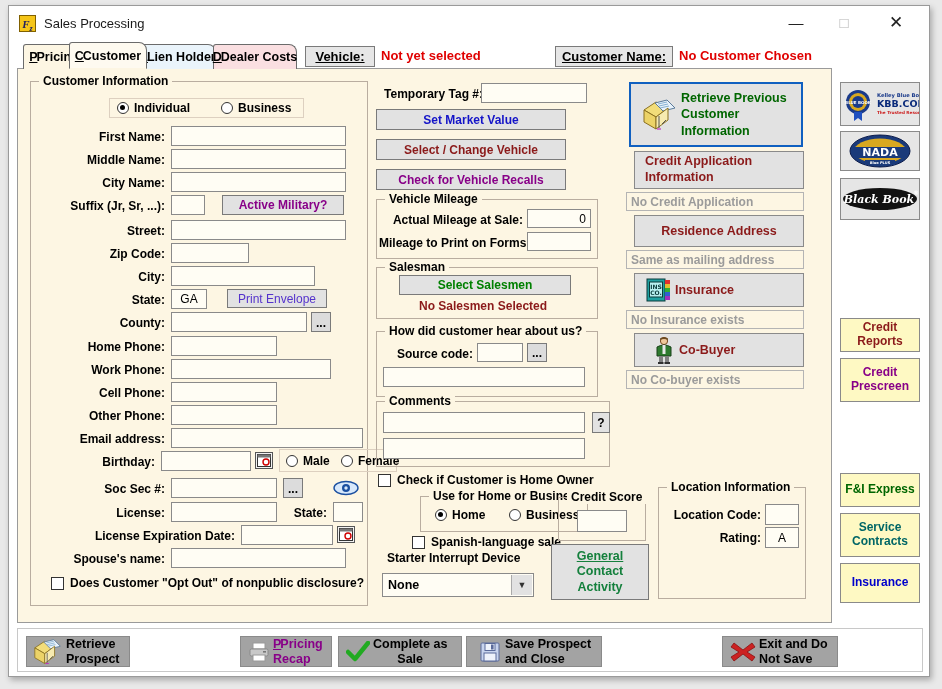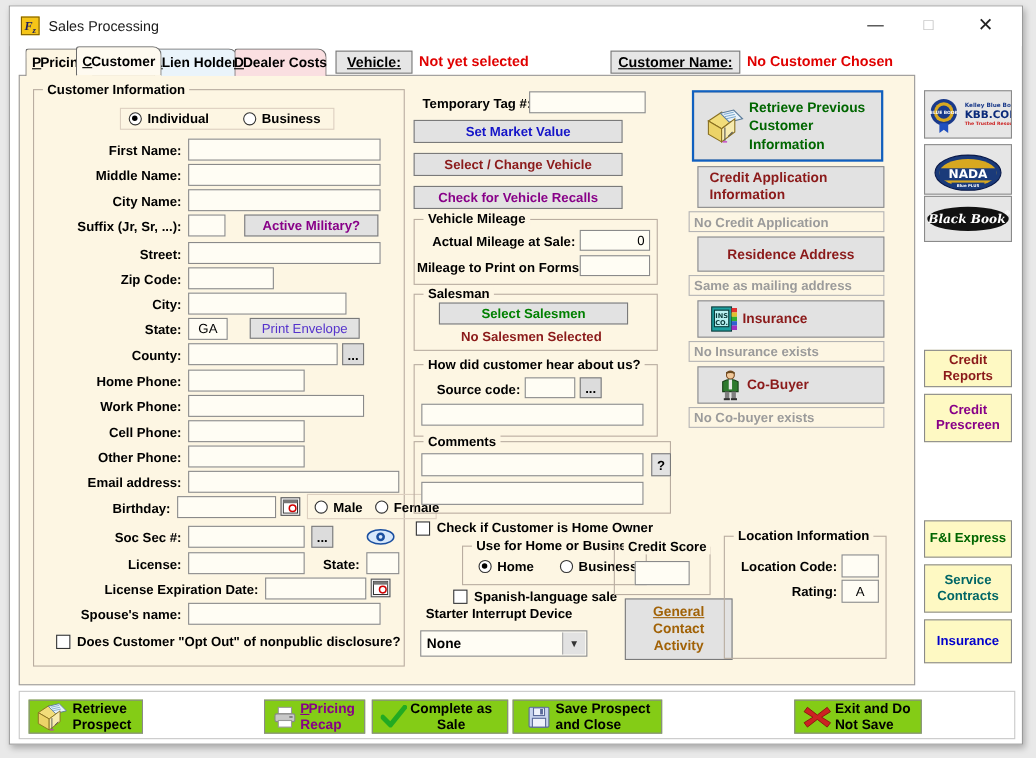--- a/index.html
+++ b/index.html
@@ -161,21 +161,21 @@
 
   .sidebtn {
     position:absolute; left:4px; width:80px;
     background:#fef9c3; border:1px solid #8a8a8a;
     font: bold 12px "Liberation Sans", sans-serif;
     display:flex; align-items:center; justify-content:center;
     text-align:center; line-height:1.15; cursor:pointer;
   }
   .tbbtn {
     position:absolute; top:7px; height:31px;
-    background:#84cc16; border:1px solid #8a8a8a;
+    background:#a3a3a3; border:1px solid #8a8a8a;
     display:flex; align-items:center; cursor:pointer;
     font: bold 12.5px "Liberation Sans", sans-serif; color:#000;
   }
   .tbbtn .txt { line-height:1.15; }
   .sel { position:absolute; background:#fffdf4; border:1px solid #8a8a8a;
     font: bold 12.5px "Liberation Sans", sans-serif; display:flex;
     align-items:center; padding-left:5px; }
   .sel .arrow {
     position:absolute; right:1px; top:1px; bottom:1px; width:21px;
     background:#e2e2e2; border-left:1px solid #aaa;
@@ -401,21 +401,21 @@
     <div class="sel" style="left:364px; top:504px; width:152px; height:24px;">
       <span>None</span>
       <span class="arrow">▼</span>
     </div>
 
     <div class="gb" style="left:540px; top:428px; width:88px; height:44px;">
       <div class="gb-title">Credit Score</div>
       <div class="fld" style="left:18px; top:12px; width:50px; height:22px;"></div>
     </div>
 
-    <div class="btn" style="left:550px; top:475px; width:98px; height:56px; flex-direction:column; color:#a16207; line-height:1.25; font-size:12.5px;">
+    <div class="btn" style="left:533px; top:475px; width:98px; height:56px; flex-direction:column; color:#15803d; line-height:1.25; font-size:12.5px;">
       <span style="text-decoration:underline">General</span>
       <span>Contact</span>
       <span>Activity</span>
     </div>
 
     <div class="gb" style="left:640px; top:418px; width:148px; height:112px;">
       <div class="gb-title">Location Information</div>
       <div class="lbl" style="left:4px; top:20px; width:98px;">Location Code:</div>
       <div class="fld" style="left:106px; top:16px; width:34px; height:21px;"></div>
       <div class="lbl" style="left:4px; top:43px; width:98px;">Rating:</div>
@@ -498,21 +498,21 @@
         <circle cx="17" cy="18" r="9" fill="#d8a820"></circle>
         <circle cx="17" cy="18" r="6" fill="#1a3a8a"></circle>
         <text x="17" y="20" font-size="4" fill="#fff" text-anchor="middle" font-family="DejaVu Sans, sans-serif">BLUE BOOK</text>
         <path d="M13 28 L13 37 L17 34 L21 37 L21 28 Z" fill="#2050c0"></path>
         <text x="36" y="13" font-size="5.2" fill="#1a3a8a" font-family="DejaVu Sans, sans-serif" font-weight="bold">Kelley Blue Book</text>
         <text x="36" y="23" font-size="9.5" fill="#0a2a7a" font-family="DejaVu Sans, sans-serif" font-weight="bold">KBB.COM</text>
         <text x="36" y="30" font-size="4.2" fill="#cc2020" font-family="DejaVu Sans, sans-serif">The Trusted Resource</text>
       </svg>
     </div>
 
-    <div class="sidebtn" style="top:63px; height:46px; background:#e6e6e6; padding:0;align-items:flex-end;">
+    <div class="sidebtn" style="top:63px; height:40px; background:#e6e6e6; padding:0;">
       <svg width="78" height="38" viewBox="0 0 78 38">
         <ellipse cx="39" cy="19" rx="30" ry="16" fill="#1a3a7a" stroke="#0a1a4a"></ellipse>
         <ellipse cx="39" cy="19" rx="26" ry="12.5" fill="#d8a820"></ellipse>
         <rect x="13" y="15" width="52" height="11" fill="#1a3a7a"></rect>
         <text x="39" y="24" font-size="11" fill="#fff" text-anchor="middle" font-family="DejaVu Sans, sans-serif" font-weight="bold">NADA</text>
         <rect x="24" y="28" width="30" height="5" fill="#1a3a7a"></rect>
         <text x="39" y="32" font-size="3.6" fill="#fff" text-anchor="middle" font-family="DejaVu Sans, sans-serif">Blue PLUS</text>
       </svg>
     </div>
 

